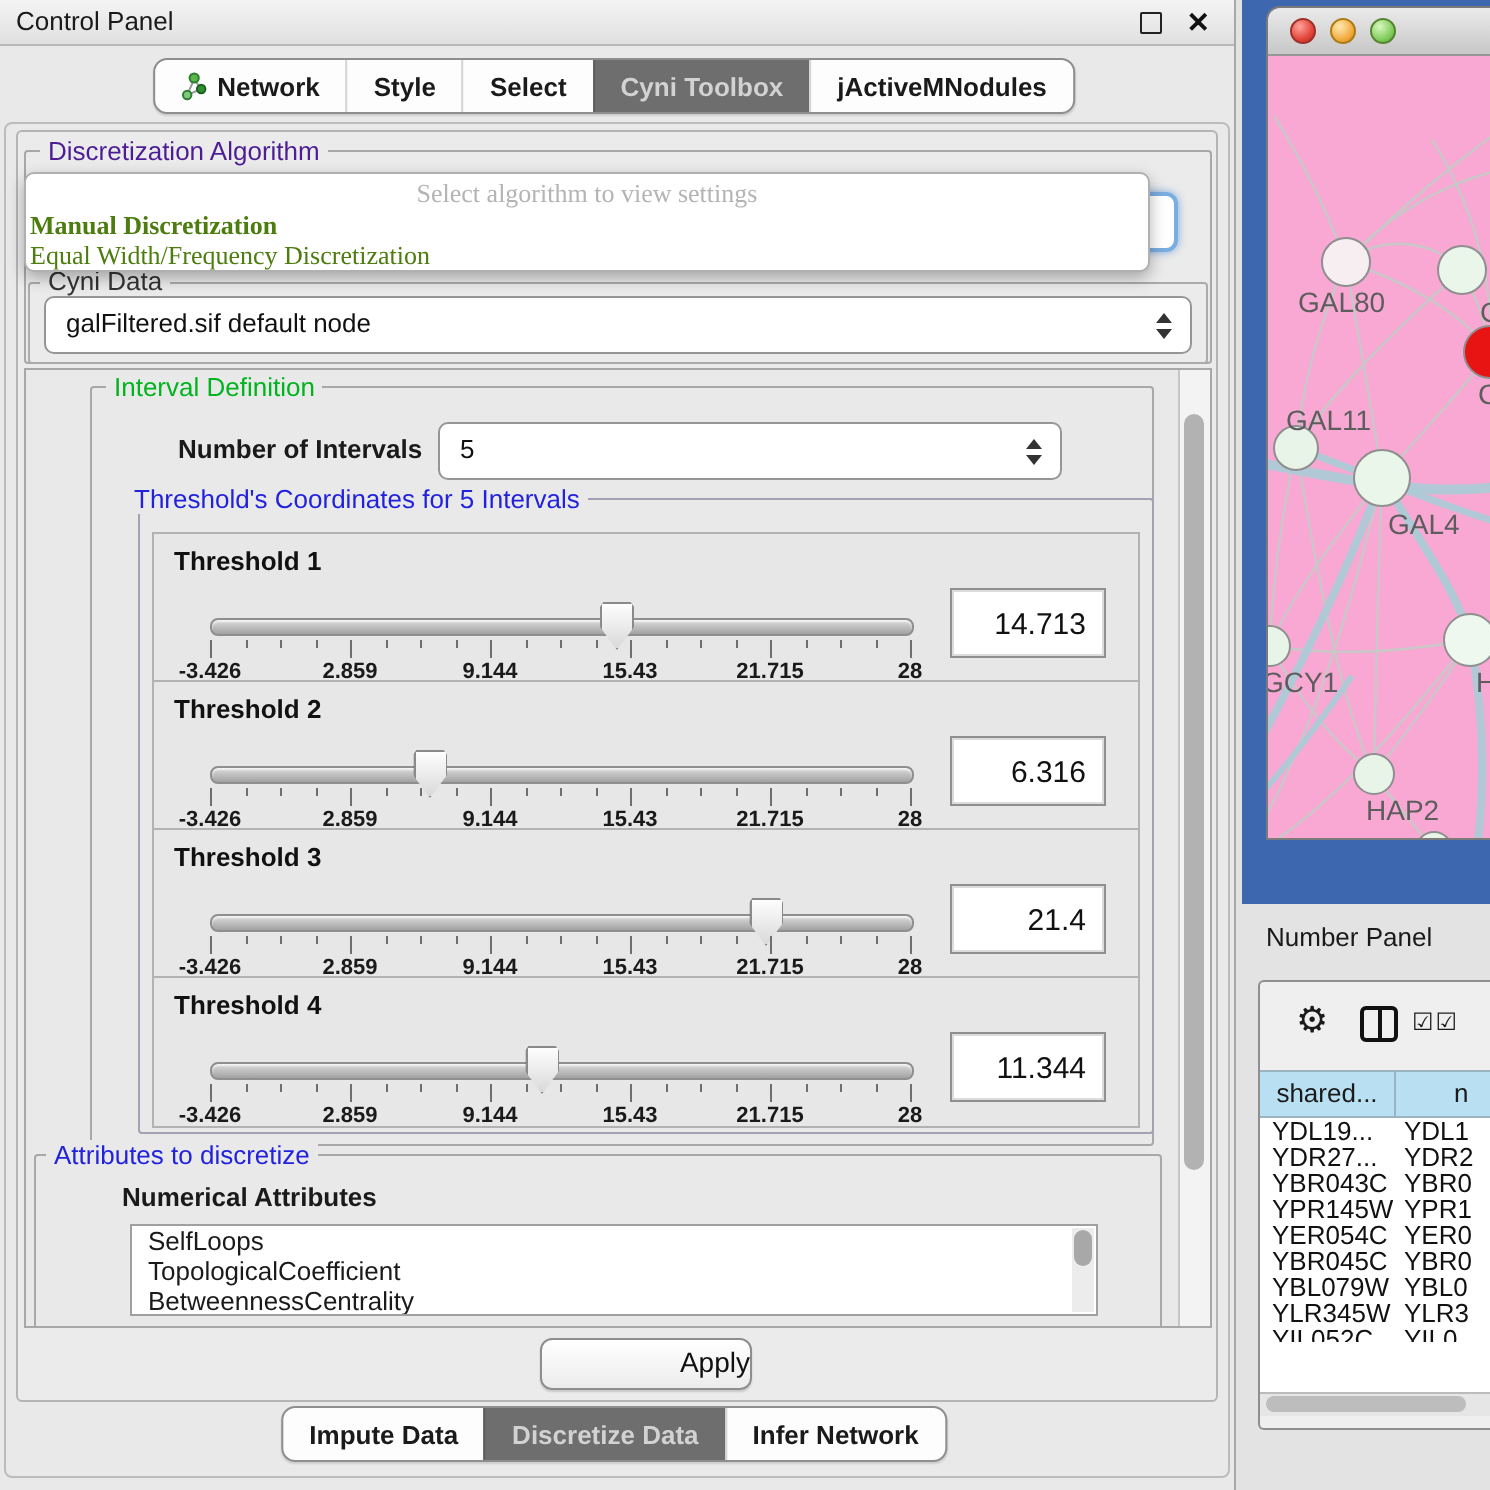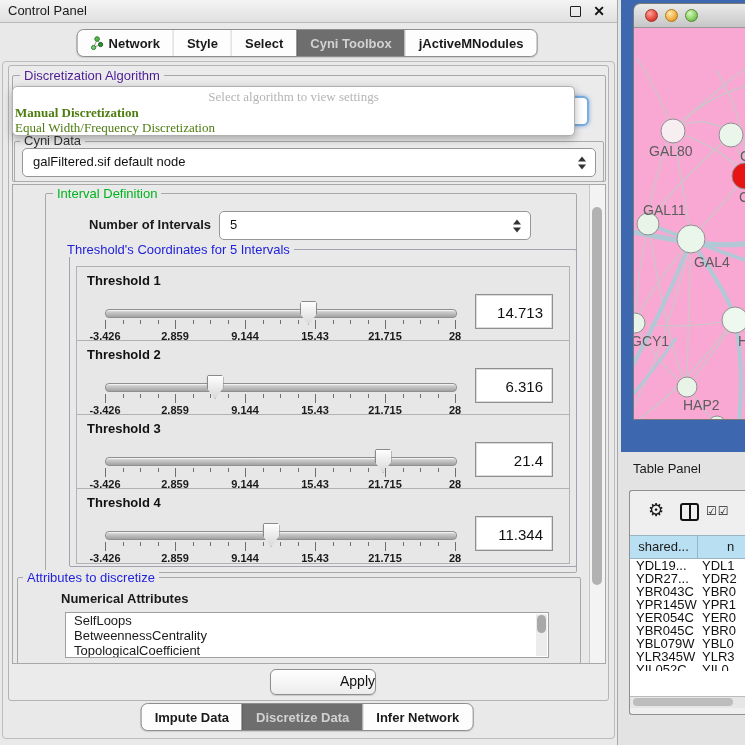--- a/index.html
+++ b/index.html
@@ -358,22 +358,22 @@
 </div>
 
       <span class="g-label blue" style="left:10px;top:385px;">Attributes to discretize</span>
       <div class="attr-group"></div>
       <span class="attr-sub">Numerical Attributes</span>
       <div class="attr-list" id="attr-list">
         <div class="list-vscroll">
             <div class="thumb"></div>
           </div>
       <div class="attr-item">SelfLoops</div>
+          <div class="attr-item">TopologicalCoefficient</div>
           <div class="attr-item">BetweennessCentrality</div>
-          <div class="attr-item">TopologicalCoefficient</div>
         </div>
 
       <div class="vscroll">
           <div class="thumb"></div>
         </div>
     </div>
 
     <div class="apply-btn">Apply</div>
 
     <div id="bottom-tabs" class="tabbar">
@@ -456,21 +456,21 @@
               <text x="104" y="318" class="node-label">H</text>
               <circle cx="53" cy="359" r="10" fill="#e7f4e7" stroke="#8f8f8f" stroke-width="1"></circle>
               <text x="49" y="382" class="node-label">HAP2</text>
               <circle cx="83" cy="397" r="9" fill="#e7f4e7" stroke="#8f8f8f" stroke-width="1"></circle>
             </g>
         </svg>
       </div>
     </div>
   </div>
 
-  <span class="tp-title">Table Panel</span>
+  <span class="tp-title">Number Panel</span>
   <div class="tp-frame">
     <div class="tp-toolbar">
       <span class="gear-ic">⚙</span>
       <span class="split-ic"></span>
       <span class="checks-ic">☑☑</span>
     </div>
     <div class="tp-header">
       <div class="h1">shared...</div>
       <div class="h2">n</div>
     </div>

